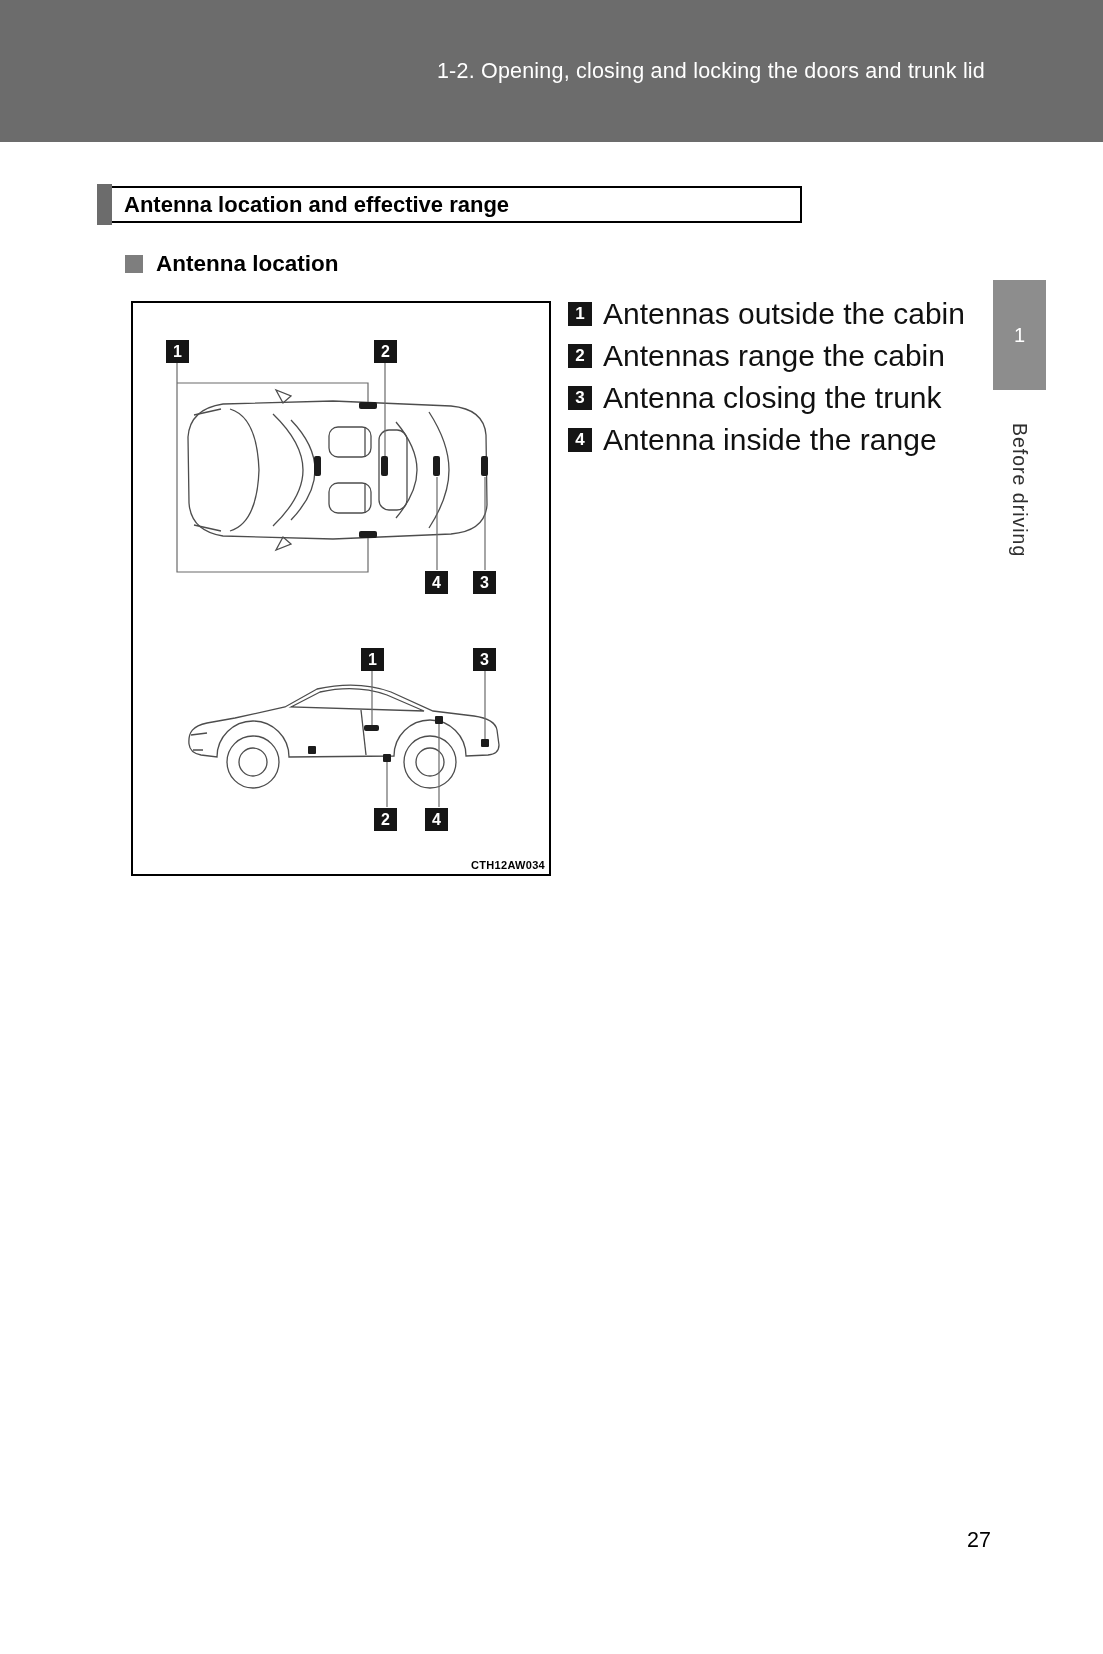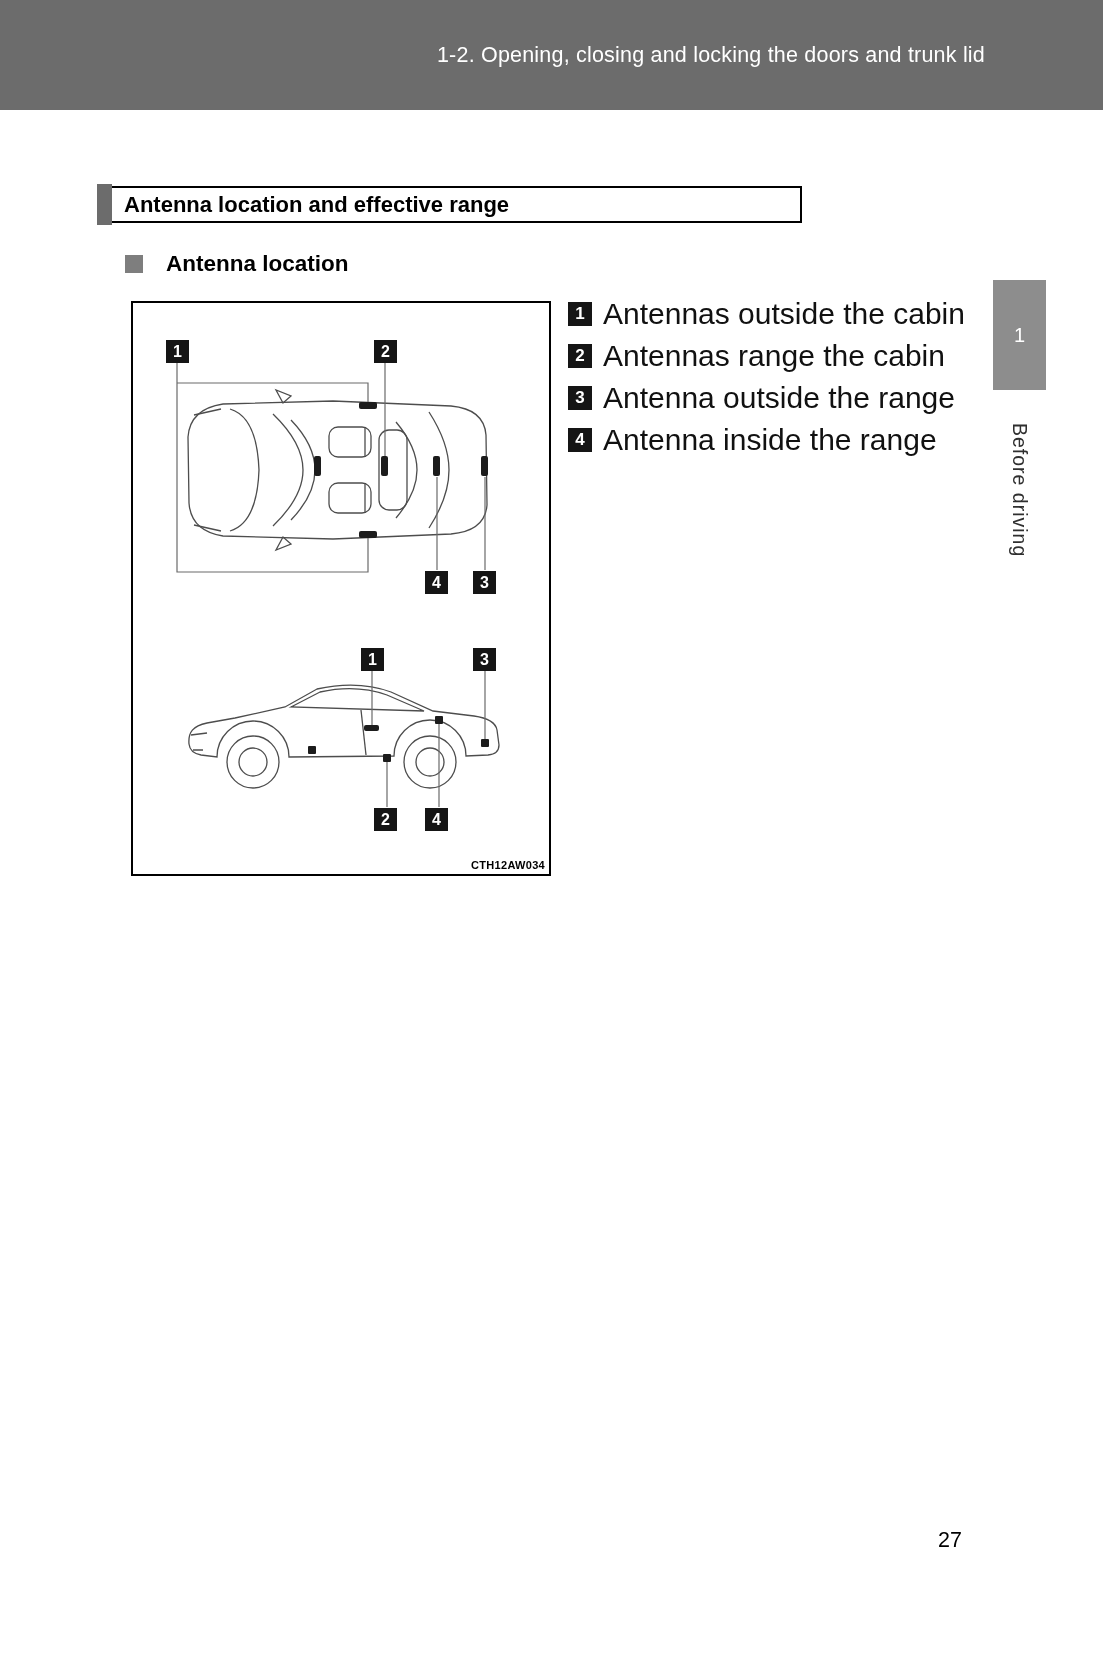--- a/index.html
+++ b/index.html
@@ -9,21 +9,21 @@
     position: relative;
     background: #ffffff;
     font-family: "Liberation Sans", sans-serif;
     color: #000;
     overflow: hidden;
   }
 
   
   .top-banner {
     position: absolute; left: 0; top: 0;
-    width: 1103px; height: 110px;
+    width: 1103px; height: 142px;
     background: #6c6c6c;
     display: flex; align-items: center; justify-content: flex-end;
     padding-right: 118px;
     color: #ffffff;
     font-size: 21.5px;
     letter-spacing: 0.2px;
   }
 
   
   .section-title-box {
@@ -40,21 +40,21 @@
   .section-title-box h1 {
     margin: 0; padding-left: 25px;
     font-size: 22px; font-weight: bold;
     line-height: 33px;
     white-space: nowrap;
   }
 
   
   .subsection {
     position: absolute; left: 125px; top: 251px;
-    display: flex; align-items: center; gap: 23px;
+    display: flex; align-items: center; gap: 13px;
   }
   .bullet { width: 18px; height: 18px; background: #7e7e7e; }
   .subsection h2 { margin: 0; font-size: 22.5px; font-weight: bold; white-space: nowrap; }
 
   
   .diagram {
     position: absolute; left: 131px; top: 301px;
     width: 420px; height: 575px;
     border: 2px solid #000;
     margin: 0; padding: 0;
@@ -111,21 +111,21 @@
     position: absolute; left: 993px; top: 403px;
     width: 53px; height: 175px;
     writing-mode: vertical-rl;
     display: flex; align-items: center; justify-content: center;
     font-size: 19.5px; color: #2f2f2f;
     letter-spacing: 1px;
     white-space: nowrap;
   }
 
   .page-number {
-    position: absolute; right: 141px; top: 1528px;
+    position: absolute; right: 112px; top: 1528px;
     font-size: 21.5px;
   }
 </style>
 </head>
 <body>
 
 <div class="page">
 
   <header class="top-banner">
     <span>1-2. Opening, closing and locking the doors and trunk lid</span>
@@ -215,21 +215,21 @@
     <li>
       <span class="marker">1</span>
       <span class="legend-text">Antennas outside the cabin</span>
     </li>
     <li>
       <span class="marker">2</span>
       <span class="legend-text">Antennas range the cabin</span>
     </li>
     <li>
       <span class="marker">3</span>
-      <span class="legend-text">Antenna outside the range</span>
+      <span class="legend-text">Antenna closing the trunk</span>
     </li>
     <li>
       <span class="marker">4</span>
       <span class="legend-text">Antenna inside the range</span>
     </li>
   </ul>
 
   <div class="chapter-tab">
     <span>1</span>
   </div>

